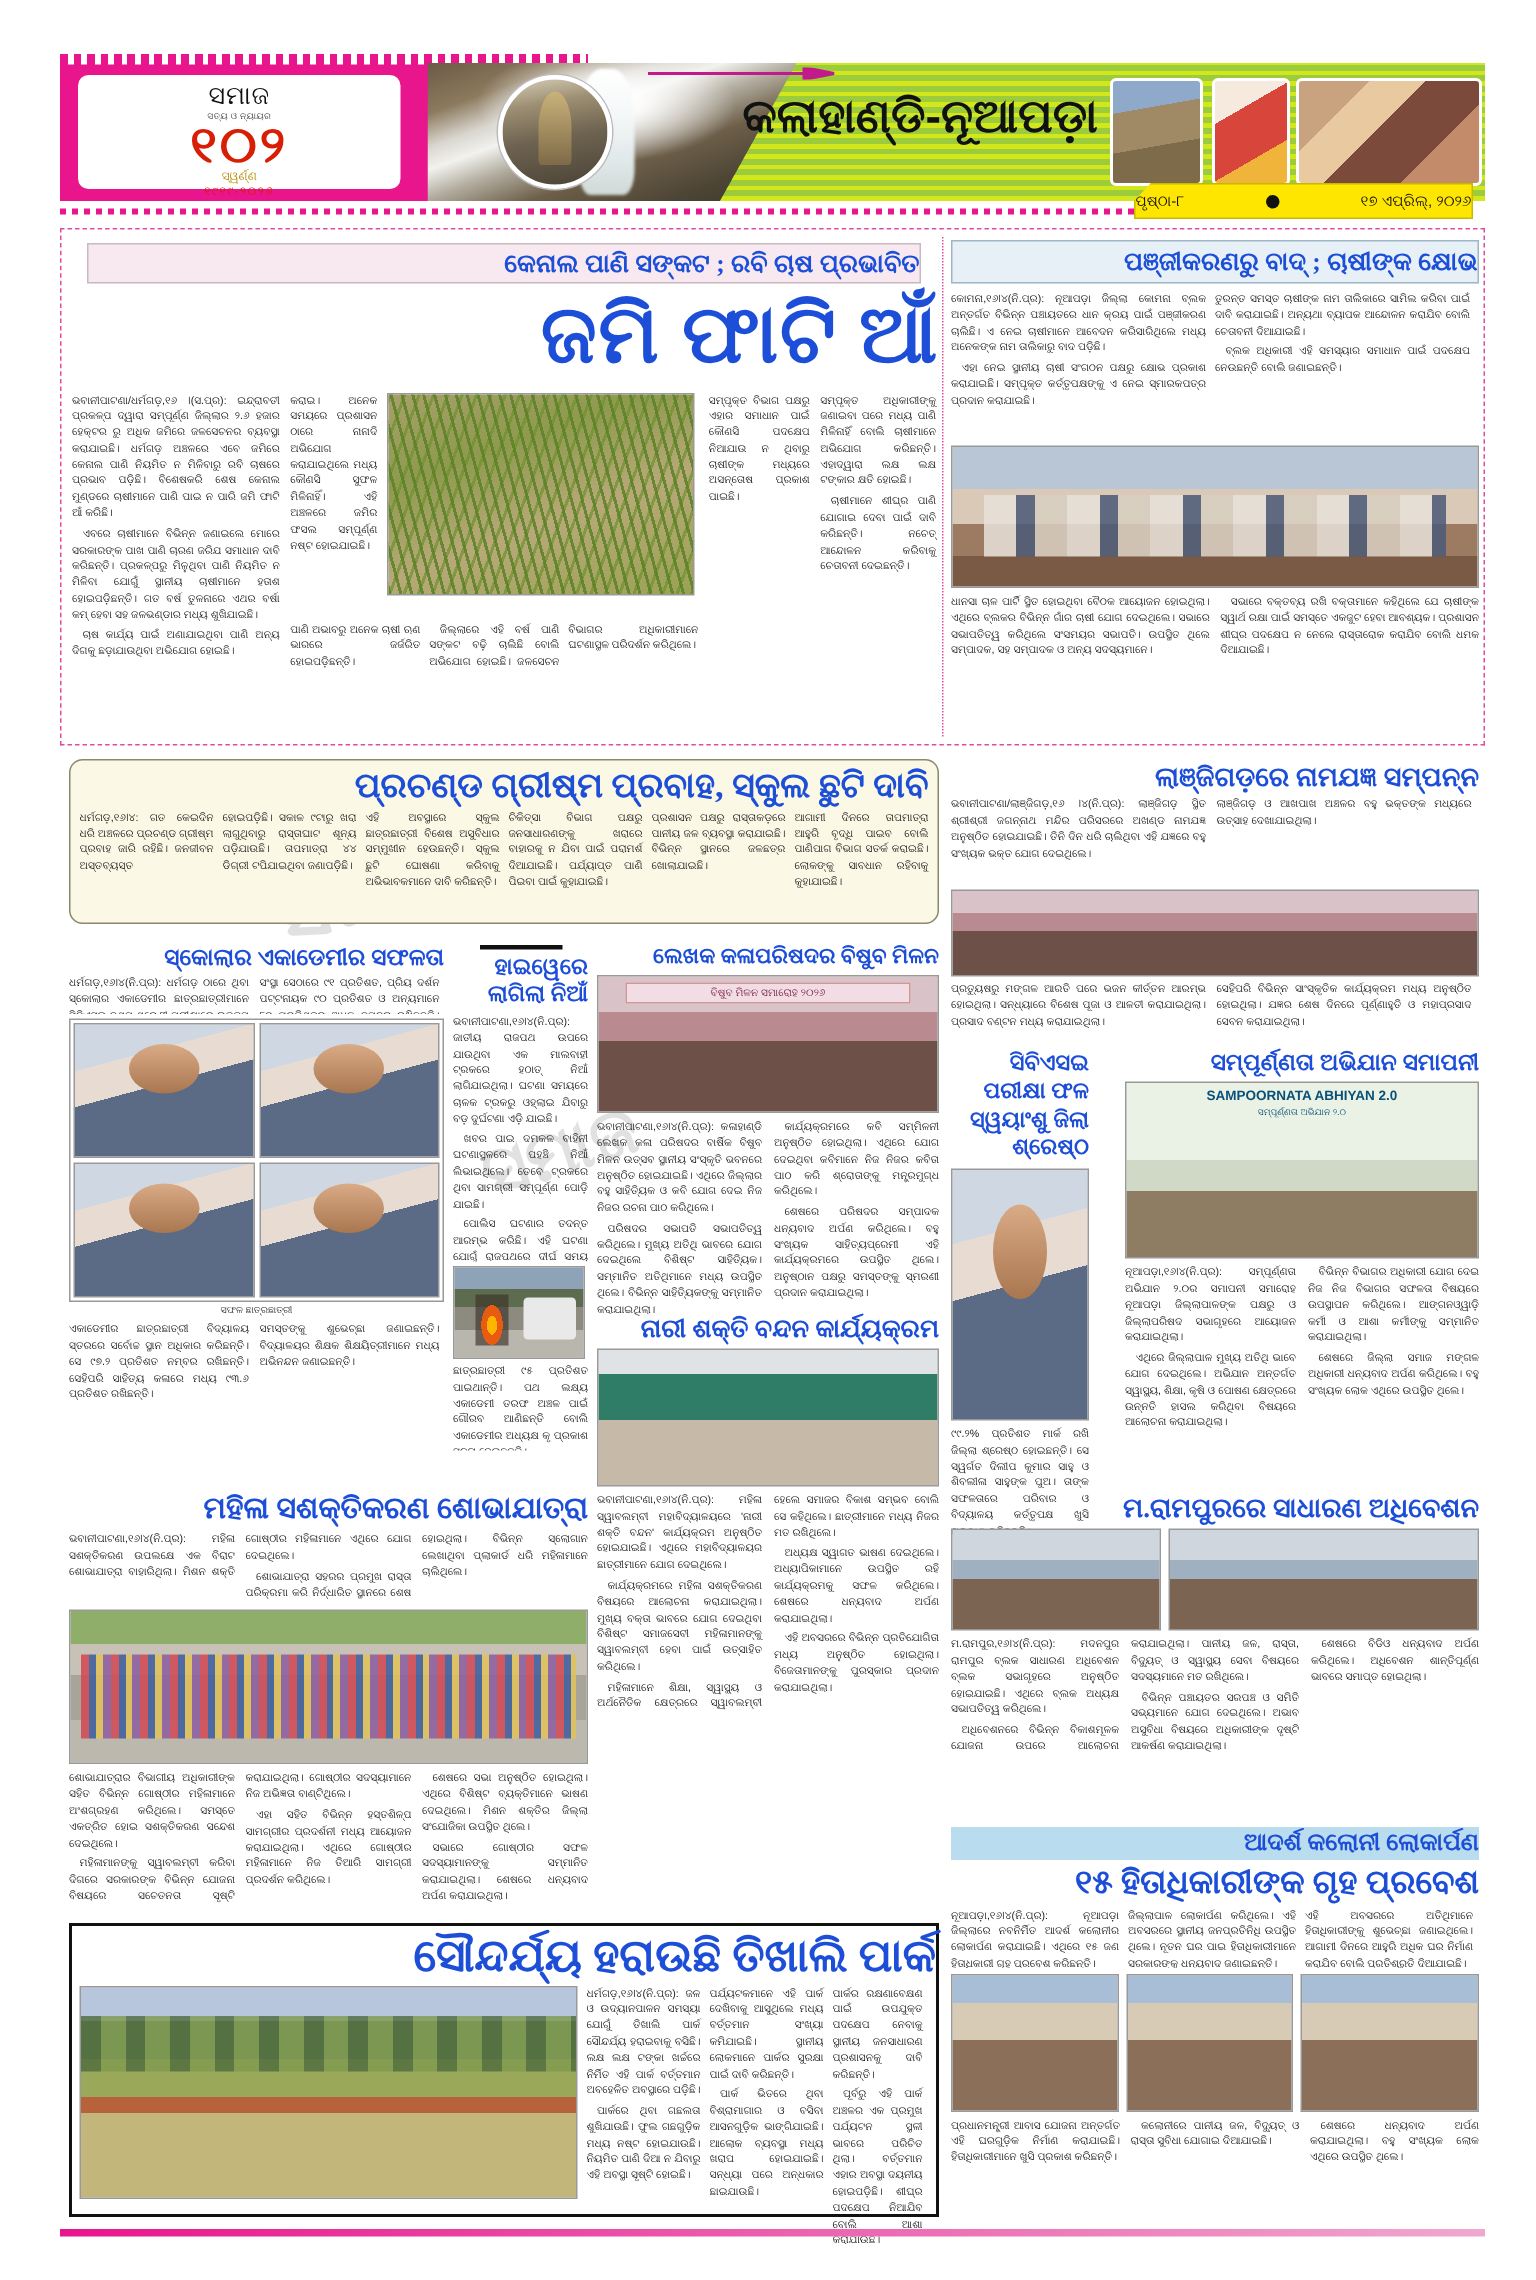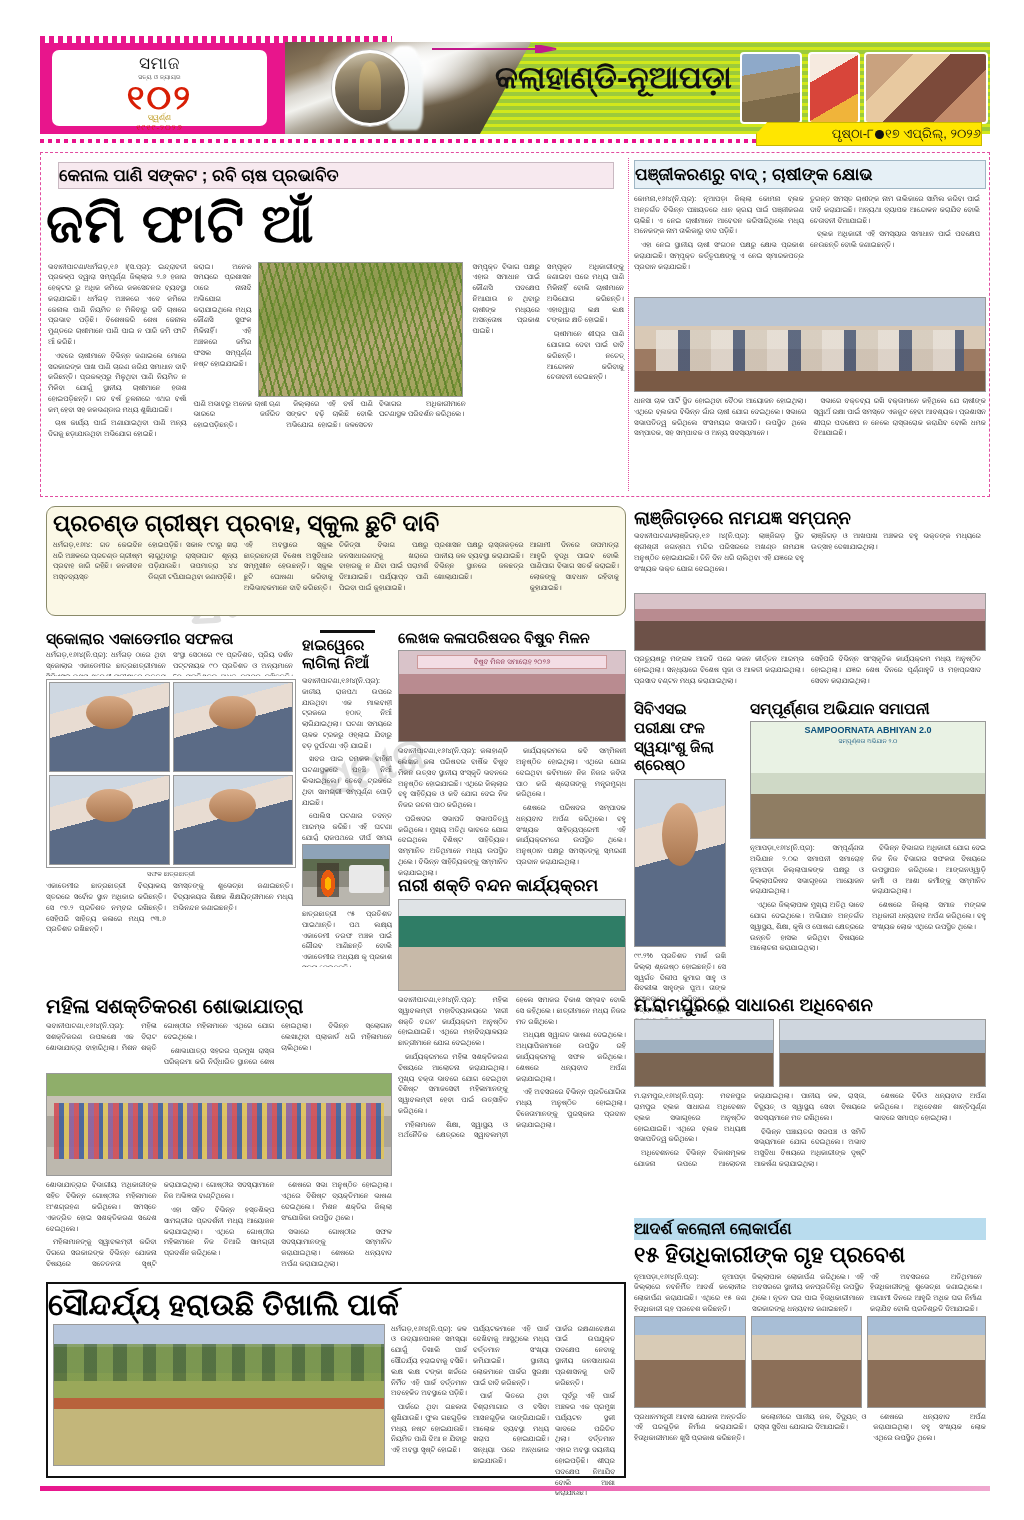--- a/index.html
+++ b/index.html
@@ -44,21 +44,21 @@
      border:3px solid #fff; box-shadow:0 0 0 1px #bbb; }
   .mh-circ:after{content:"";position:absolute;left:34%;top:12%;width:32%;height:70%;
      background:linear-gradient(180deg,#c9b27a,#7e6a48);border-radius:50% 50% 8% 8%;}
   .mh-thumb { position:absolute; top:10px; width:62px; height:72px; border:2px solid #fff; border-radius:4px; }
   .mh-t1 { left:700px; background:linear-gradient(170deg,#8ea9c9 0 28%,#a08a66 28% 62%,#7e6b4a 62% 100%); }
   .mh-t2 { left:768px; width:52px; background:linear-gradient(150deg,#f6eadf 0 30%,#d8453a 30% 70%,#f0b43a 70% 100%); }
   .mh-t3 { left:824px; width:124px; background:linear-gradient(135deg,#c9a27f 0 25%,#e8c9a0 25% 45%,#7c4a3a 45% 72%,#c38b6a 72% 100%); }
 
   .date-tag { position:absolute; left:756px; top:122px; width:226px; height:24px; background:#ffe600;
      border:1px solid #c9b800; clip-path:polygon(5% 0,100% 0,100% 100%,0 100%,0 50%);
-     font-size:13px; color:#111; display:flex; align-items:center; justify-content:flex-end; gap:1px; white-space:nowrap;}
+     font-size:10px; color:#111; display:flex; align-items:center; justify-content:space-between; gap:1px; white-space:nowrap;}
   .date-dot{width:9px;height:9px;background:#111;border-radius:50%;}
   .dotted-rule { position:absolute; left:40px; top:139px; width:720px; height:4px;
      background:repeating-linear-gradient(90deg,#e8158c 0 4px,transparent 4px 8px);}
   .body-col { font-size:7.1px; line-height:1.52; color:#1a1a1a; text-align:justify; }
   .body-col p { margin-bottom:3px; text-indent:7px;}
   .body-col p.first { text-indent:0; }
 
   .photo { background:#cfcfcf; border:1px solid #999; position:relative; overflow:hidden; }
   .cap { font-size:6.4px; color:#333; line-height:1.4; }
 
@@ -83,21 +83,21 @@
       background:repeating-linear-gradient(90deg,#d14b55 0 1.6%,#3f5f9e 1.6% 3%,#e0c35a 3% 4.4%,#8d5fa0 4.4% 6%);opacity:.88;}
   .ph-park{background:linear-gradient(180deg,#b7c6dc 0 16%,#6f8a5d 16% 34%,#9aa85a 34% 52%,#b8623c 52% 60%,#c3b67a 60% 100%);}
   .ph-park:after{content:"";position:absolute;left:0;top:14%;width:100%;height:26%;
       background:repeating-linear-gradient(90deg,#4e6b3c 0 4%,#7e9a4e 4% 9%);opacity:.8;}
   .ph-banner{background:linear-gradient(180deg,#e9f2e4 0 44%,#cfd9c6 44% 62%,#8f7d63 62% 100%);}
   .ph-stage{background:linear-gradient(180deg,#d9c3c9 0 26%,#b98b90 26% 48%,#6d5148 48% 100%);}
   .ph-class{background:linear-gradient(180deg,#dfe3e6 0 18%,#2f7d66 18% 52%,#c7b9a8 52% 100%);}
   .ph-hall{background:linear-gradient(180deg,#cfd6de 0 30%,#9fb0c0 30% 50%,#7b6552 50% 100%);}
   .ph-house{background:linear-gradient(180deg,#a8bed6 0 20%,#d8cbb6 20% 48%,#8c6f58 48% 100%);}
 
-  .hl { font-weight:bold; color:#000000; text-align:left; line-height:1.12; }
+  .hl { font-weight:bold; color:#1d4ed8; text-align:right; line-height:1.12;font-family:Liberation Serif, serif; }
 
   .wm { position:absolute; color:rgba(120,120,120,.22); font-size:56px; font-weight:bold;
     transform:rotate(-18deg); pointer-events:none; white-space:nowrap; }
 </style>
 </head>
 <body>
 
 <div class="masthead">
   <div class="mh-pink">
     <div class="logo-box">
@@ -144,21 +144,21 @@
       <p><span>ଏବରେ ଚାଷୀମାନେ ବିଭିନ୍ନ ଜଣାଇଲେ ମୋରେ ସରକାରଙ୍କ ପାଖ ପାଣି ଚାରଣ ଜରିଯ ସମାଧାନ ଦାବି କରିଛନ୍ତି। ପ୍ରକଳ୍ପରୁ ମିଳୁଥିବା ପାଣି ନିୟମିତ ନ ମିଳିବା ଯୋଗୁଁ ସ୍ଥାନୀୟ ଚାଷୀମାନେ ହତାଶ ହୋଇପଡ଼ିଛନ୍ତି। ଗତ ବର୍ଷ ତୁଳନାରେ ଏଥର ବର୍ଷା କମ୍ ହେବା ସହ ଜଳଭଣ୍ଡାର ମଧ୍ୟ ଶୁଖିଯାଇଛି।</span></p>
       <p><span>ଚାଷ କାର୍ଯ୍ୟ ପାଇଁ ଅଣାଯାଇଥିବା ପାଣି ଅନ୍ୟ ଦିଗକୁ ଛଡ଼ାଯାଉଥିବା ଅଭିଯୋଗ ହୋଇଛି।</span></p>
     </div>
     <div style="width:275px;">
       <div style="display:flex;gap:6px;">
         <div class="body-col" style="width:58px;">
           <p class="first"><span>କରାଇ। ଅନେକ ସମୟରେ ପ୍ରଶାସନ ଠାରେ ନାନାଦି ଅଭିଯୋଗ କରାଯାଇଥିଲେ ମଧ୍ୟ କୌଣସି ସୁଫଳ ମିଳିନାହିଁ। ଏହି ଅଞ୍ଚଳରେ ଜମିର ଫସଲ ସମ୍ପୂର୍ଣ୍ଣ ନଷ୍ଟ ହୋଇଯାଇଛି।</span></p>
         </div>
         <div class="photo ph-crop" style="width:205px;height:135px;"></div>
       </div>
-      <div class="body-col" style="margin-top:2px;column-count:3;column-gap:6px;">
+      <div class="body-col" style="margin-top:18px;column-count:3;column-gap:6px;font-family:Liberation Serif, serif;">
         <p class="first"><span>ପାଣି ଅଭାବରୁ ଅନେକ ଚାଷୀ ଋଣ ଭାରରେ ଜର୍ଜରିତ ହୋଇପଡ଼ିଛନ୍ତି।</span></p>
         <p><span>ଜିଲ୍ଲାରେ ଏହି ବର୍ଷ ପାଣି ସଙ୍କଟ ବଢ଼ି ଚାଲିଛି ବୋଲି ଅଭିଯୋଗ ହୋଇଛି। ଜଳସେଚନ ବିଭାଗର ଅଧିକାରୀମାନେ ଘଟଣାସ୍ଥଳ ପରିଦର୍ଶନ କରିଥିଲେ।</span></p>
       </div>
     </div>
     <div class="body-col" style="width:68px;">
       <p class="first"><span>ସମ୍ପୃକ୍ତ ବିଭାଗ ପକ୍ଷରୁ ଏହାର ସମାଧାନ ପାଇଁ କୌଣସି ପଦକ୍ଷେପ ନିଆଯାଉ ନ ଥିବାରୁ ଚାଷୀଙ୍କ ମଧ୍ୟରେ ଅସନ୍ତୋଷ ପ୍ରକାଶ ପାଇଛି।</span></p>
     </div>
     <div class="body-col" style="width:78px;">
       <p class="first"><span>ସମ୍ପୃକ୍ତ ଅଧିକାରୀଙ୍କୁ ଜଣାଇବା ପରେ ମଧ୍ୟ ପାଣି ମିଳିନାହିଁ ବୋଲି ଚାଷୀମାନେ ଅଭିଯୋଗ କରିଛନ୍ତି। ଏହାଦ୍ୱାରା ଲକ୍ଷ ଲକ୍ଷ ଟଙ୍କାର କ୍ଷତି ହୋଇଛି।</span></p>
       <p><span>ଚାଷୀମାନେ ଶୀଘ୍ର ପାଣି ଯୋଗାଇ ଦେବା ପାଇଁ ଦାବି କରିଛନ୍ତି। ନଚେତ୍ ଆନ୍ଦୋଳନ କରିବାକୁ ଚେତାବନୀ ଦେଇଛନ୍ତି।</span></p>

